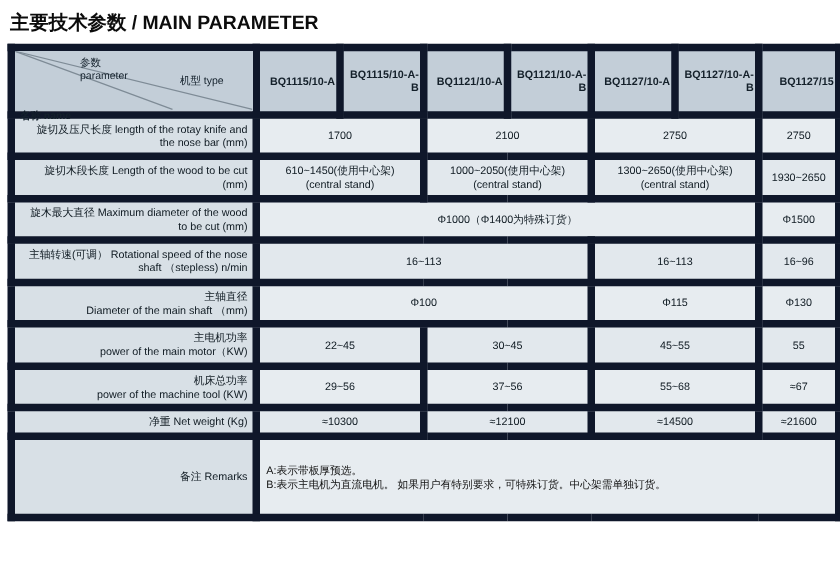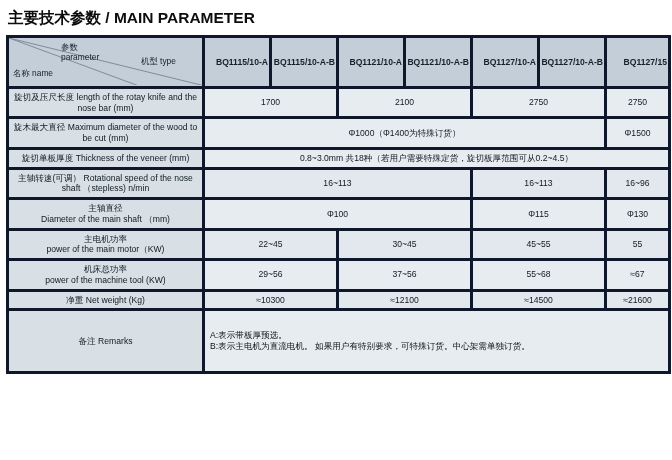--- a/index.html
+++ b/index.html
@@ -1,29 +1,29 @@
 <!DOCTYPE html>
 <html><head>
 <meta charset="utf-8">
 <style>
   html,body{margin:0;padding:0;background:#ffffff;}
   body{width:672px;height:460px;font-family:"Liberation Sans",sans-serif;color:#111;}
   .page{width:672px;height:460px;position:relative;box-sizing:border-box;padding:6px 4px 0 4px;}
   .title{font-size:15.5px;font-weight:bold;color:#0c0c0c;letter-spacing:0px;margin:2px 0 6px 4px;}
   table.spec{border-collapse:collapse;width:662px;margin-left:2px;table-layout:fixed;}
-  table.spec td,table.spec th{border:3px solid #0f172a;vertical-align:middle;font-size:8.6px;line-height:1.25;}
+  table.spec td,table.spec th{border:6px solid #0f172a;vertical-align:middle;font-size:8.6px;line-height:1.25;}
   
   .hdrcell{background:#c3ced8;text-align:right;font-weight:bold;font-size:9.4px;color:#14202a;padding:2px 1px;}
   .cornercell{background:#c3ced8;position:relative;padding:0;height:48px;}
   .cornercell .diag{position:absolute;inset:0;}
   .cornercell .p1{position:absolute;left:52px;top:4px;font-size:8.4px;line-height:1.2;text-align:left;font-weight:normal;color:#13202b;}
   .cornercell .p2{position:absolute;left:132px;top:18px;font-size:8.4px;line-height:1.2;text-align:left;font-weight:normal;color:#13202b;}
-  .cornercell .p3{position:absolute;left:4px;top:30px;font-size:8.4px;line-height:1.2;text-align:center;font-weight:normal;color:#13202b;}
+  .cornercell .p3{position:absolute;left:4px;top:46px;font-size:8.4px;line-height:1.2;text-align:center;font-weight:bold;color:#13202b;}
   
-  .rowlabel{background:#d8e0e6;padding:3px 4px;text-align:center;font-size:8.5px;color:#0f1a22;}
+  .rowlabel{background:#d8e0e6;padding:3px 4px;text-align:right;font-size:8.5px;color:#0f1a22;}
   .val{background:#e7ecf0;text-align:center;padding:3px 2px;color:#0f1a22;}
   .val.alt{background:#e2e8ed;}
   .remarks{background:#e7ecf0;text-align:left;padding:19px 5px;line-height:1.45;}
 </style>
 </head>
 <body>
 
 <div class="page">
   <div class="title">主要技术参数 / MAIN PARAMETER</div>
 
@@ -63,27 +63,30 @@
     </thead>
     <tbody id="tbody">
         <tr>
           <td class="rowlabel">旋切及压尺长度 length of the rotay knife and the nose bar (mm)</td>
           <td class="val" colspan="2">1700</td>
           <td class="val" colspan="2">2100</td>
           <td class="val" colspan="2">2750</td>
           <td class="val" colspan="1">2750</td>
         </tr>
         <tr>
+          <td class="rowlabel">旋切木段长度 Length of the wood to be cut (mm)</td>
+          <td class="val alt" colspan="2">610~1450(使用中心架)<br>(central stand)</td>
+          <td class="val alt" colspan="2">1000~2050(使用中心架)<br>(central stand)</td>
+          <td class="val alt" colspan="2">1300~2650(使用中心架)<br>(central stand)</td>
+          <td class="val alt" colspan="1">1930~2650</td>
+        </tr>
+        <tr>
           <td class="rowlabel">旋木最大直径 Maximum diameter of the wood to be cut (mm)</td>
           <td class="val" colspan="6">Φ1000（Φ1400为特殊订货）</td>
           <td class="val" colspan="1">Φ1500</td>
-        </tr>
-        <tr>
-          <td class="rowlabel">旋切单板厚度 Thickness of the veneer (mm)</td>
-          <td class="val" colspan="7">0.8~3.0mm 共18种（若用户需要特殊定货，旋切板厚范围可从0.2~4.5）</td>
         </tr>
         <tr>
           <td class="rowlabel">主轴转速(可调） Rotational speed of the nose shaft （stepless) n/min</td>
           <td class="val alt" colspan="4">16~113</td>
           <td class="val alt" colspan="2">16~113</td>
           <td class="val alt" colspan="1">16~96</td>
         </tr>
         <tr>
           <td class="rowlabel">主轴直径<br>Diameter of the main shaft （mm)</td>
           <td class="val" colspan="4">Φ100</td>

